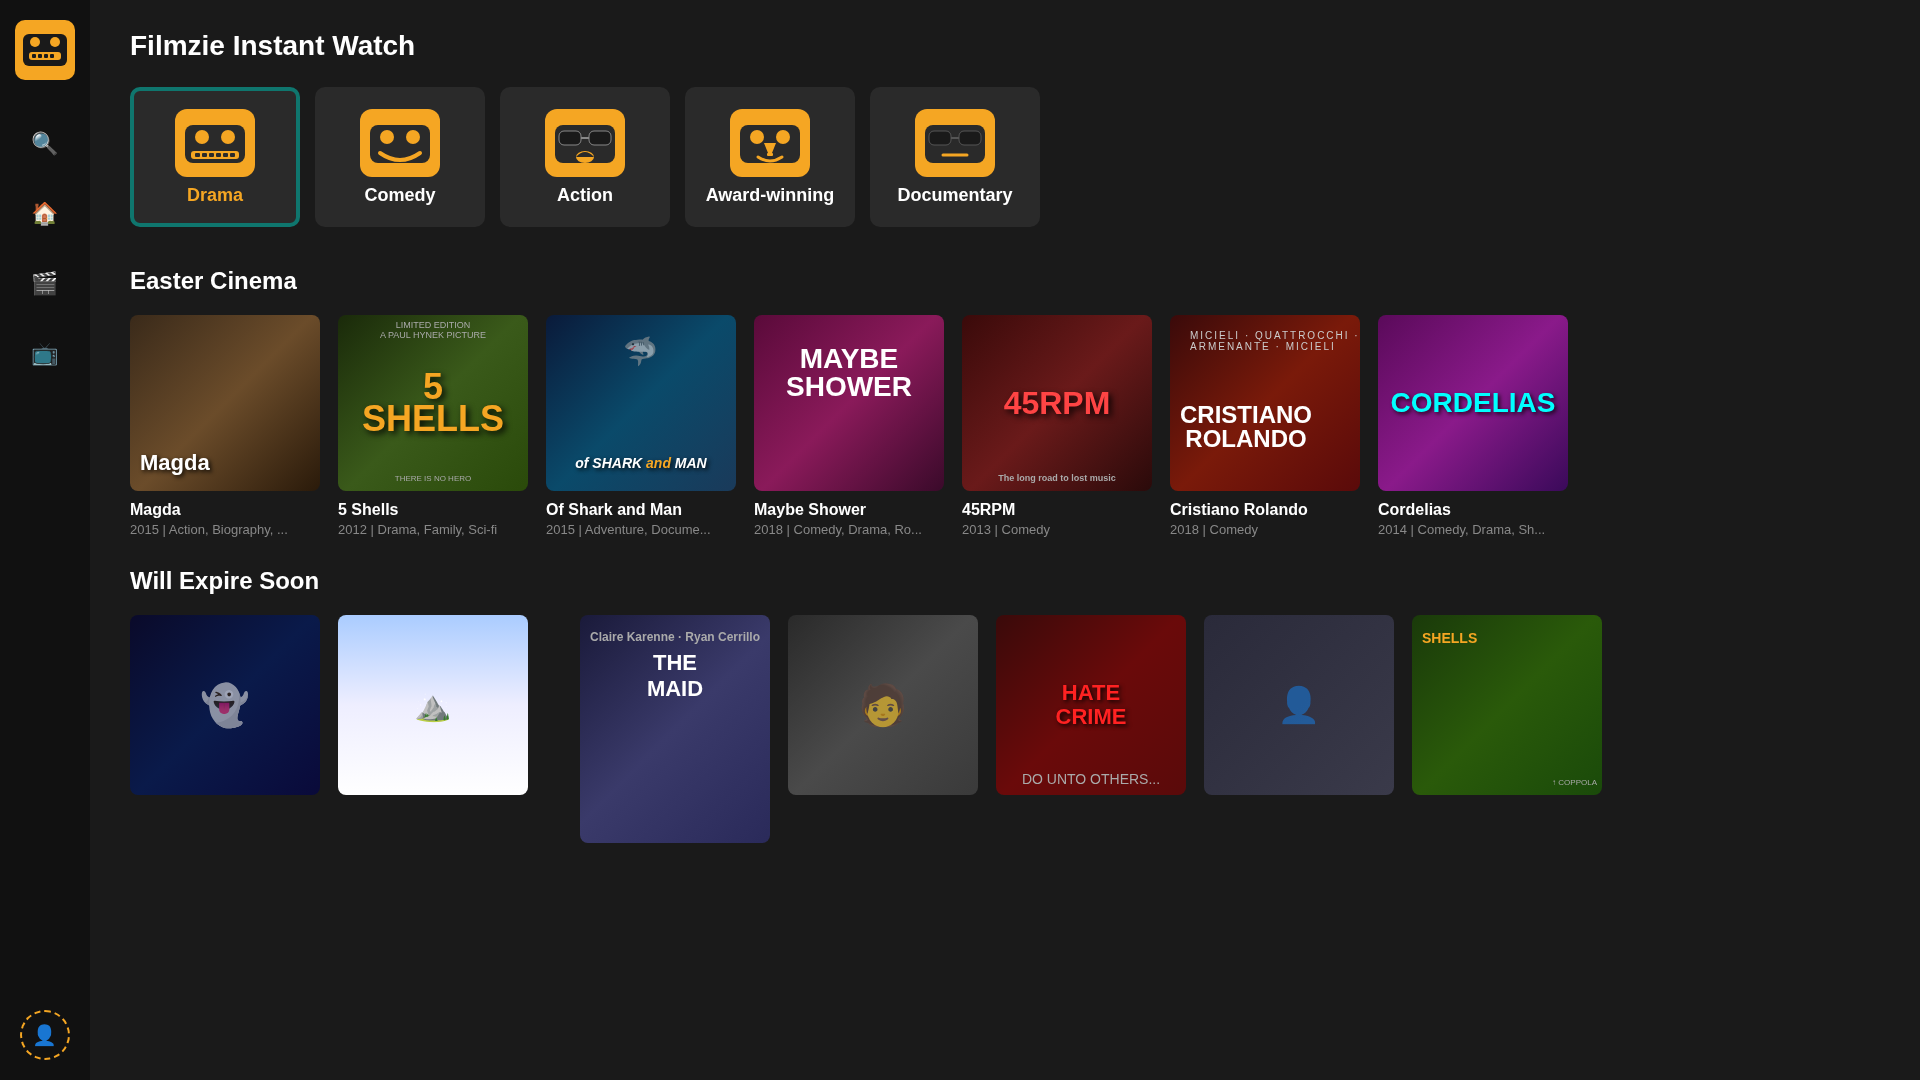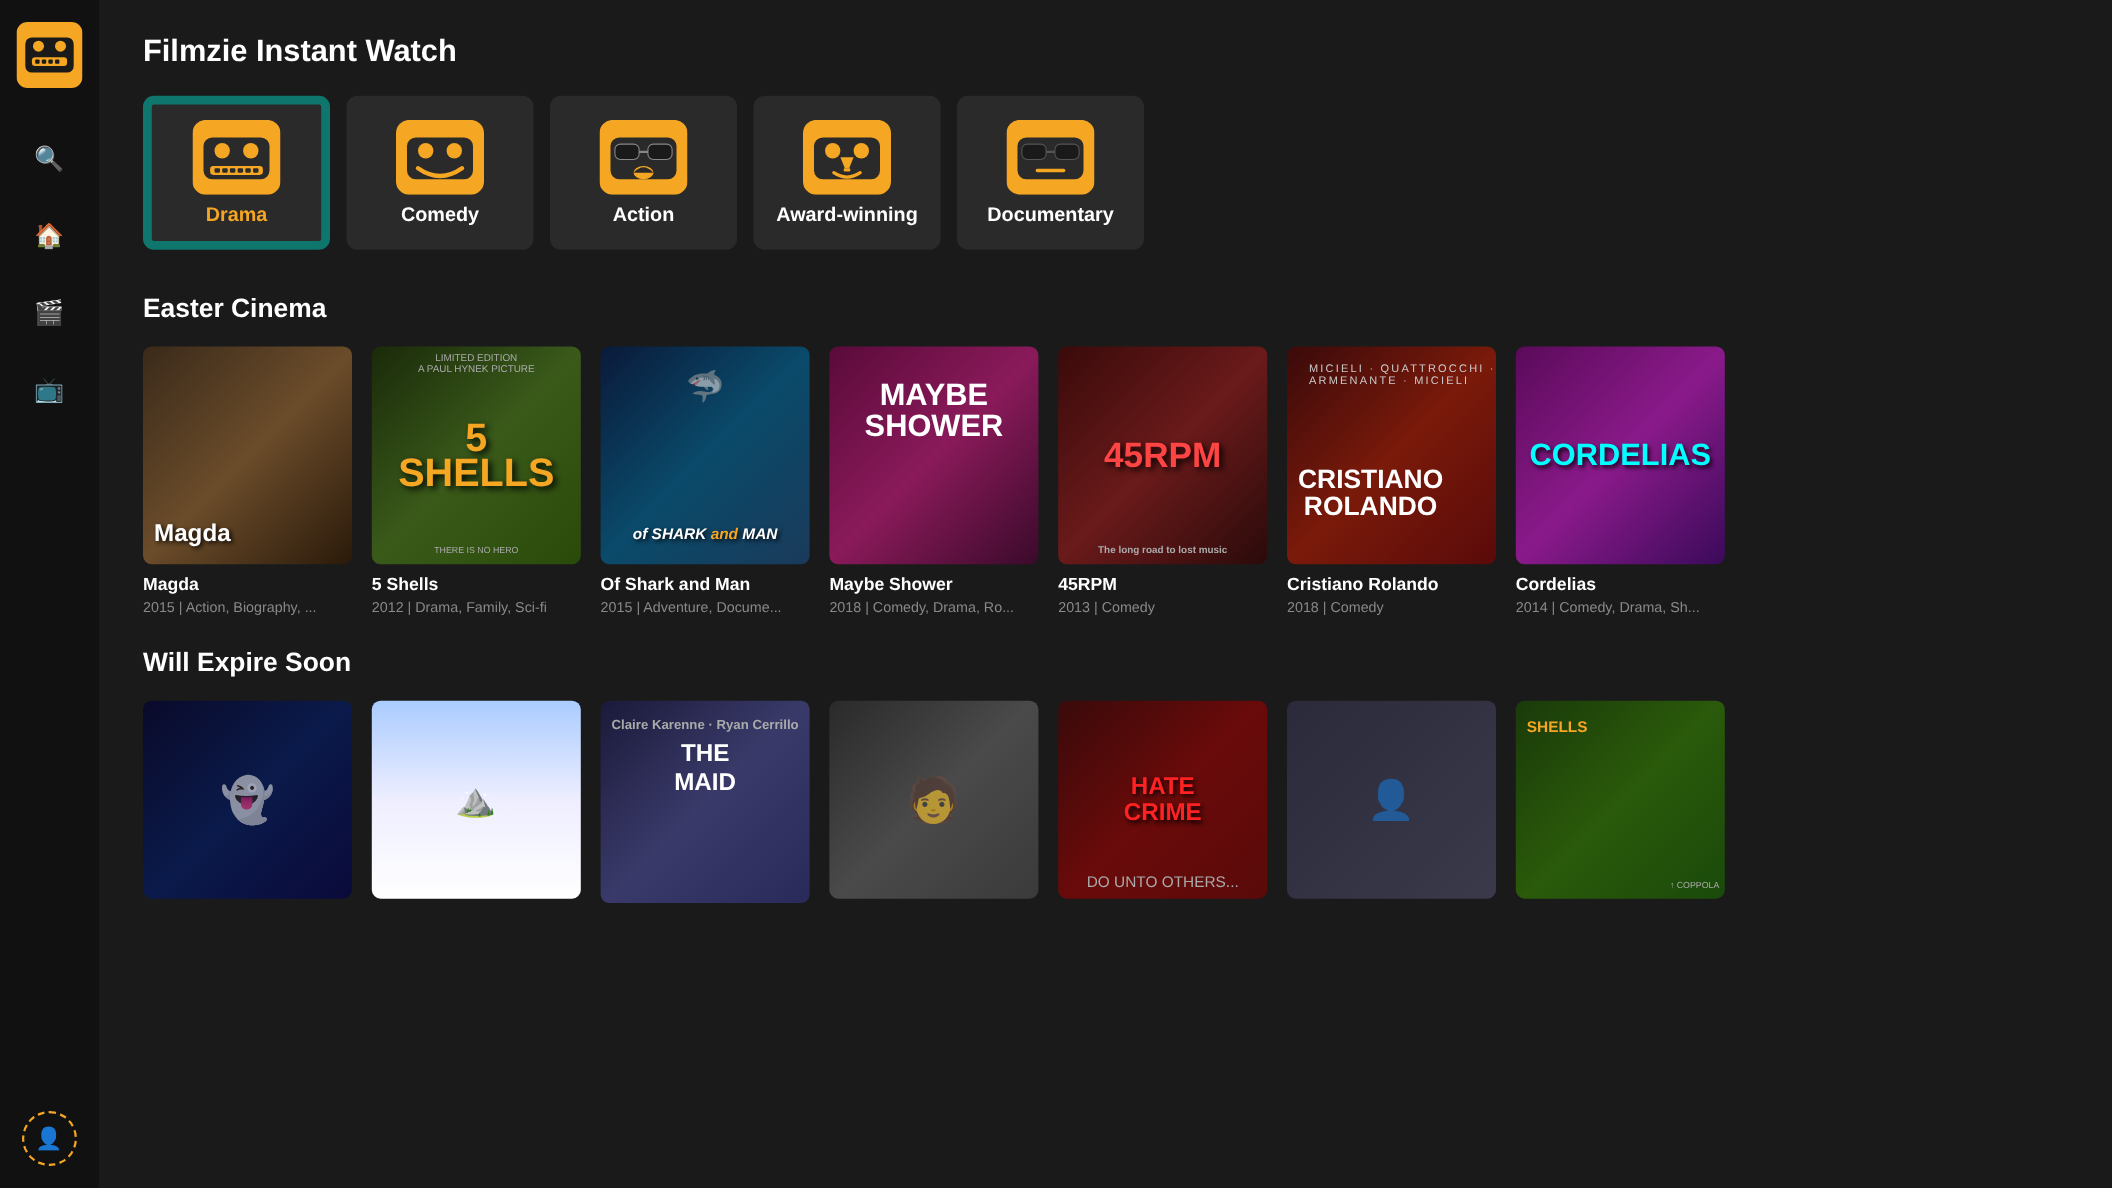--- a/index.html
+++ b/index.html
@@ -81,21 +81,21 @@
       border-radius: 10px;
       display: flex;
       flex-direction: column;
       align-items: center;
       justify-content: center;
       cursor: pointer;
       position: relative;
       gap: 8px;
     }
     .genre-tab.active {
-      border: 8px solid #0f766e;
+      border: 4px solid #0f766e;
     }
     .genre-tab .genre-label {
       font-size: 18px;
       font-weight: 600;
       color: #fff;
     }
     .genre-tab.active .genre-label {
       color: #f5a623;
     }
 
@@ -114,21 +114,21 @@
       margin-bottom: 30px;
     }
     .movie-card {
       display: flex;
       flex-direction: column;
       cursor: pointer;
       flex-shrink: 0;
     }
     .movie-poster {
       width: 190px;
-      height: 198px;
+      height: 176px;
       border-radius: 8px;
       object-fit: cover;
       background: #333;
       overflow: hidden;
       position: relative;
     }
     .movie-title {
       font-size: 16px;
       font-weight: 600;
       margin-top: 10px;
@@ -506,21 +506,21 @@
 
     <div class="movie-card">
       <div class="movie-poster" style="height:180px;background:linear-gradient(180deg,#aaccff 0%,#eef 50%,#fff 100%);">
         <div class="poster-content" style="color:#333;">
           <div style="font-size:30px;">⛰️</div>
         </div>
       </div>
     </div>
 
     <div class="movie-card">
-      <div class="movie-poster poster-maid" style="height:184px;">
+      <div class="movie-poster poster-maid" style="height:228px;margin-left:34px;">
         <div class="poster-content">
           <div class="maid-text" style="position:absolute;top:15px;left:5px;right:5px;text-align:center;font-size:12px;color:#aaa;">Claire Karenne · Ryan Cerrillo</div>
           <div style="position:absolute;top:35px;left:5px;right:5px;text-align:center;font-size:22px;font-weight:900;color:#fff;">THE<br>MAID</div>
         </div>
       </div>
     </div>
 
     <div class="movie-card">
       <div class="movie-poster poster-portrait" style="height:180px;">
         <div class="poster-content">

